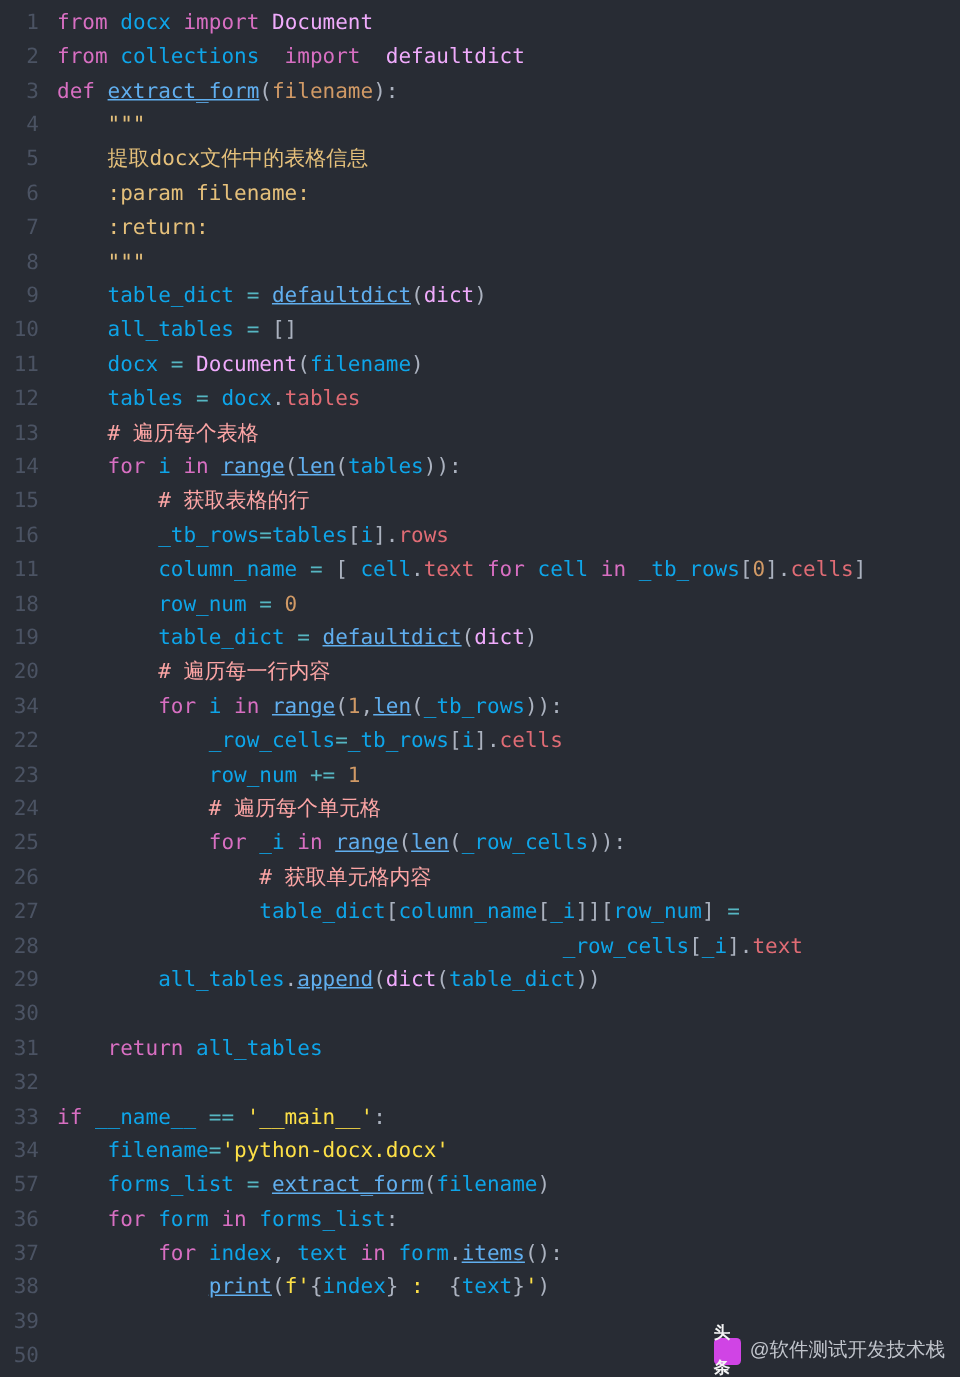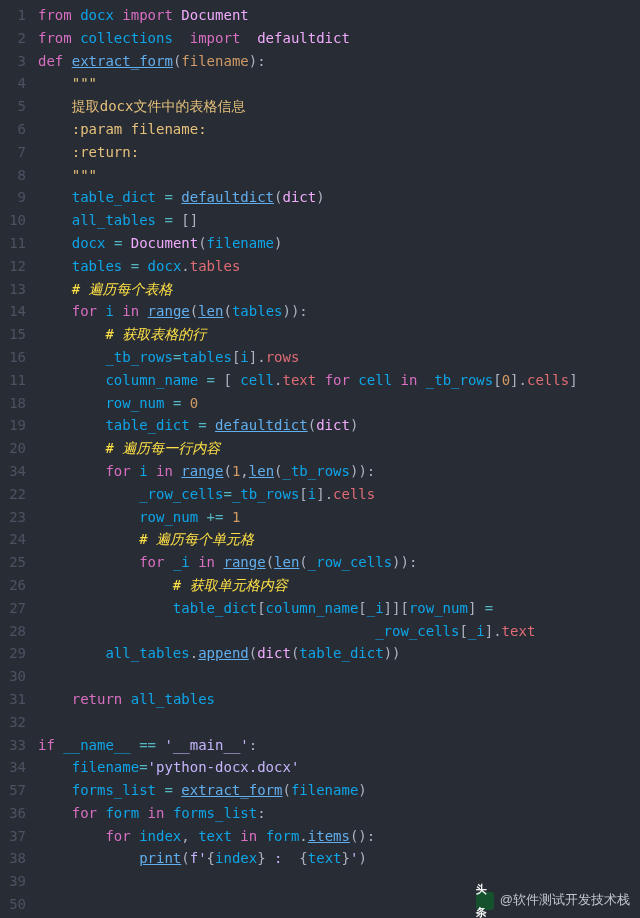--- a/index.html
+++ b/index.html
@@ -31,23 +31,23 @@
     flex: 1;
     white-space: pre;
     color: #abb2bf;
     padding-left: 4px;
   }
   .code .line { height: 22.8px; display: block; }
   
   .kw  { color: #d86fc2; }   
   .fn  { color: #61afef; text-decoration: underline; }   
   .cls { color: #f0abfc; }   
-  .str { color: #c4b5fd; }   
+  .str { color: #fde047; }   
   .doc { color: #e5c07b; }   
-  .cmt { color: #fde047; font-style: italic; } 
+  .cmt { color: #fca5a5; } 
   .num { color: #d19a66; }   
   .prm { color: #d19a66; }   
   .var { color: #e06c75; }   
   .op  { color: #56b6c2; }   
   .pn  { color: #abb2bf; }   
   .wht { color: #0ea5e9; }   
 
   .watermark {
     position: absolute;
     right: 10px;
@@ -55,21 +55,21 @@
     color: #c9cdd4;
     font-family: "Microsoft YaHei", "PingFang SC", sans-serif;
     font-size: 13px;
     display: flex;
     align-items: center;
     gap: 6px;
     opacity: 0.95;
   }
   .watermark .logo {
     width: 18px; height: 18px; border-radius: 3px;
-    background: #14532d;
+    background: #d946ef;
     display:flex; align-items:center; justify-content:center;
     color:#fff; font-size:11px; font-weight:bold;
   }
 </style>
 </head>
 <body>
 
 <div class="editor">
   <div class="gutter" id="gutter">
       <div>1</div>

